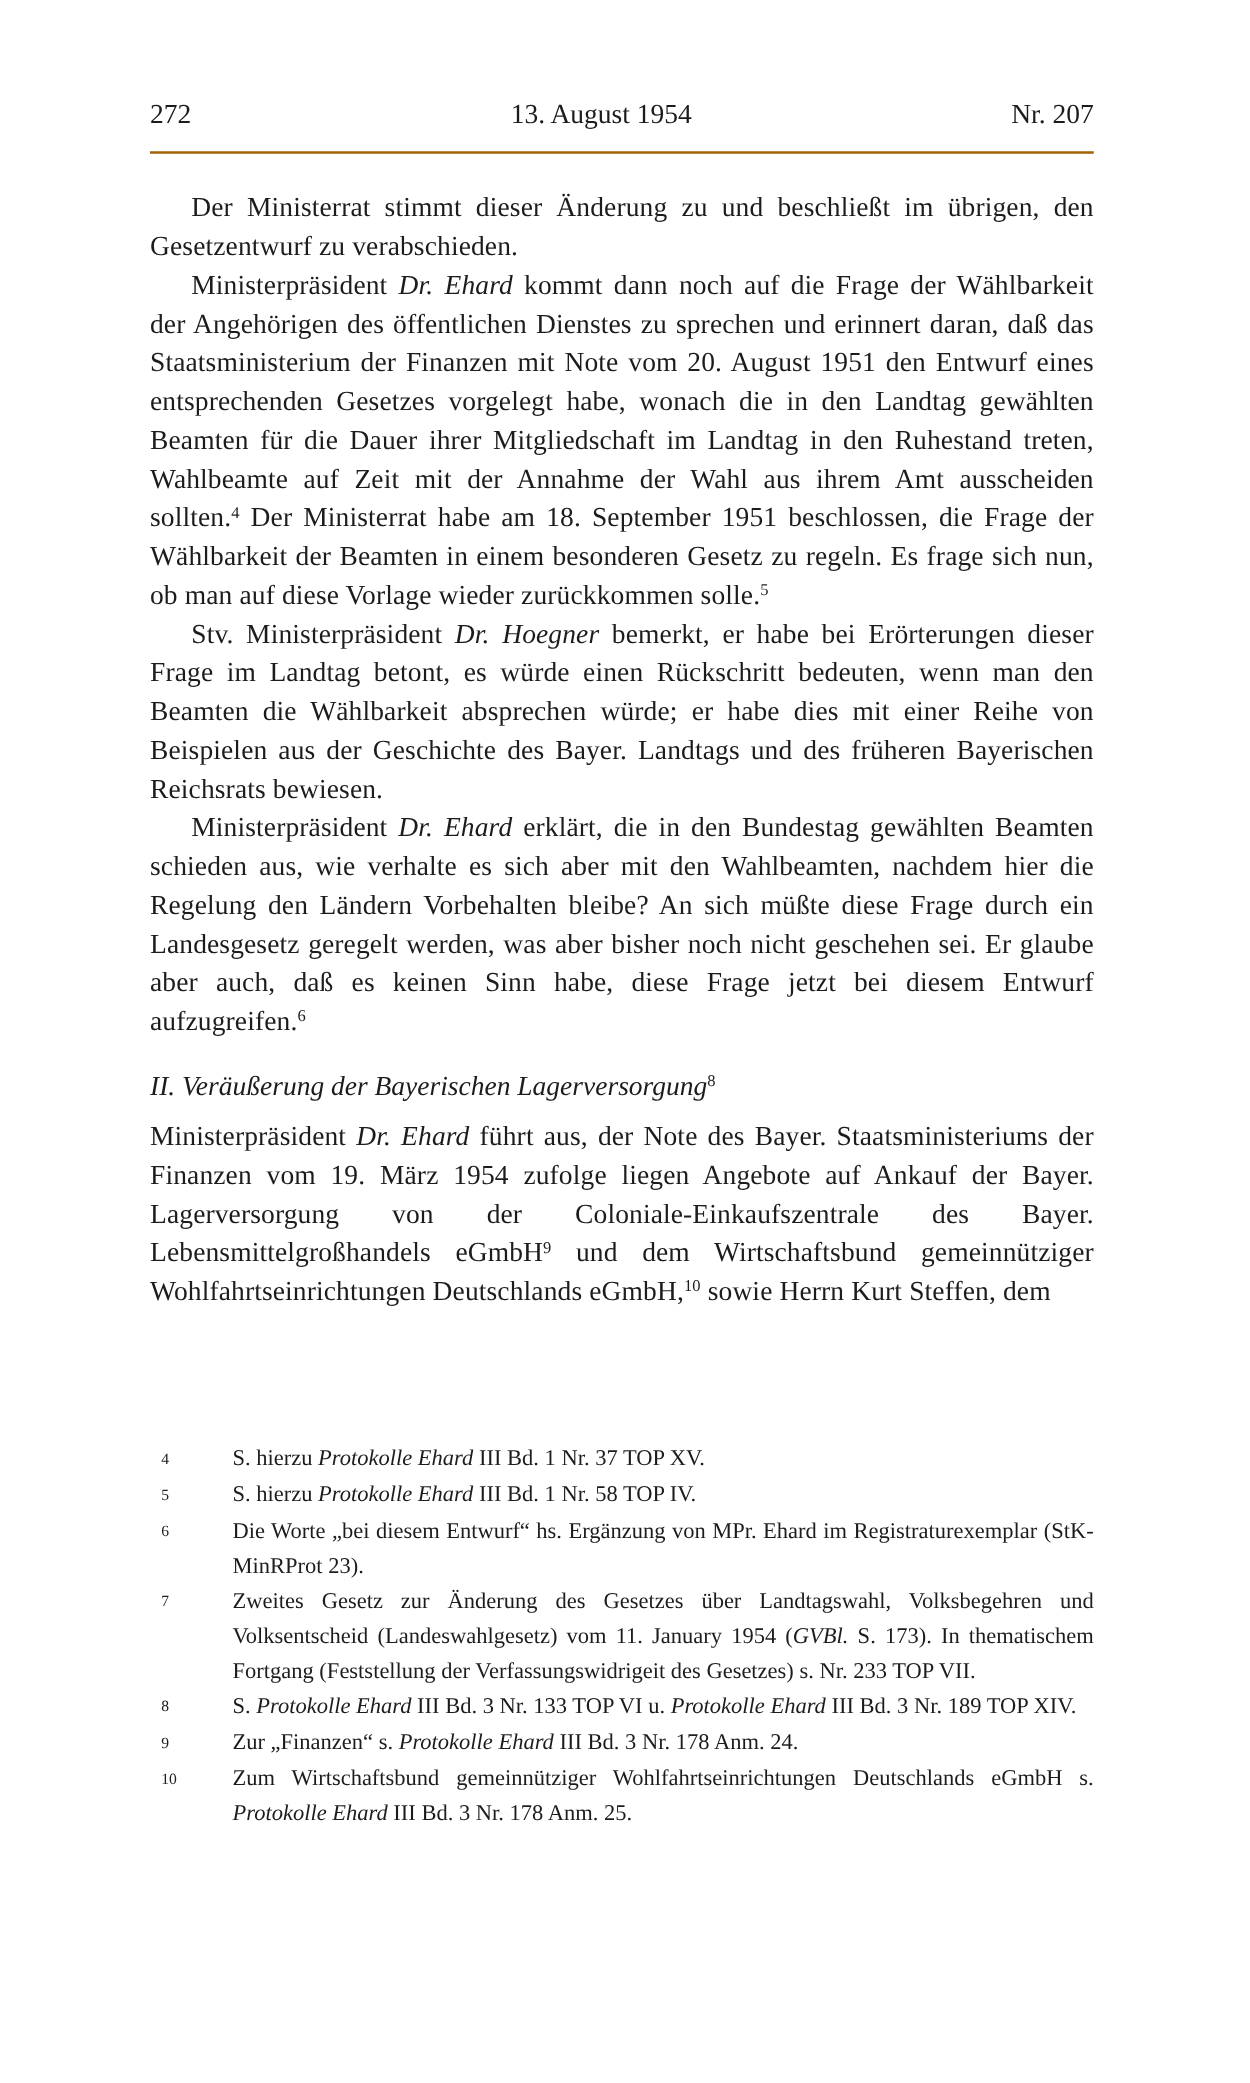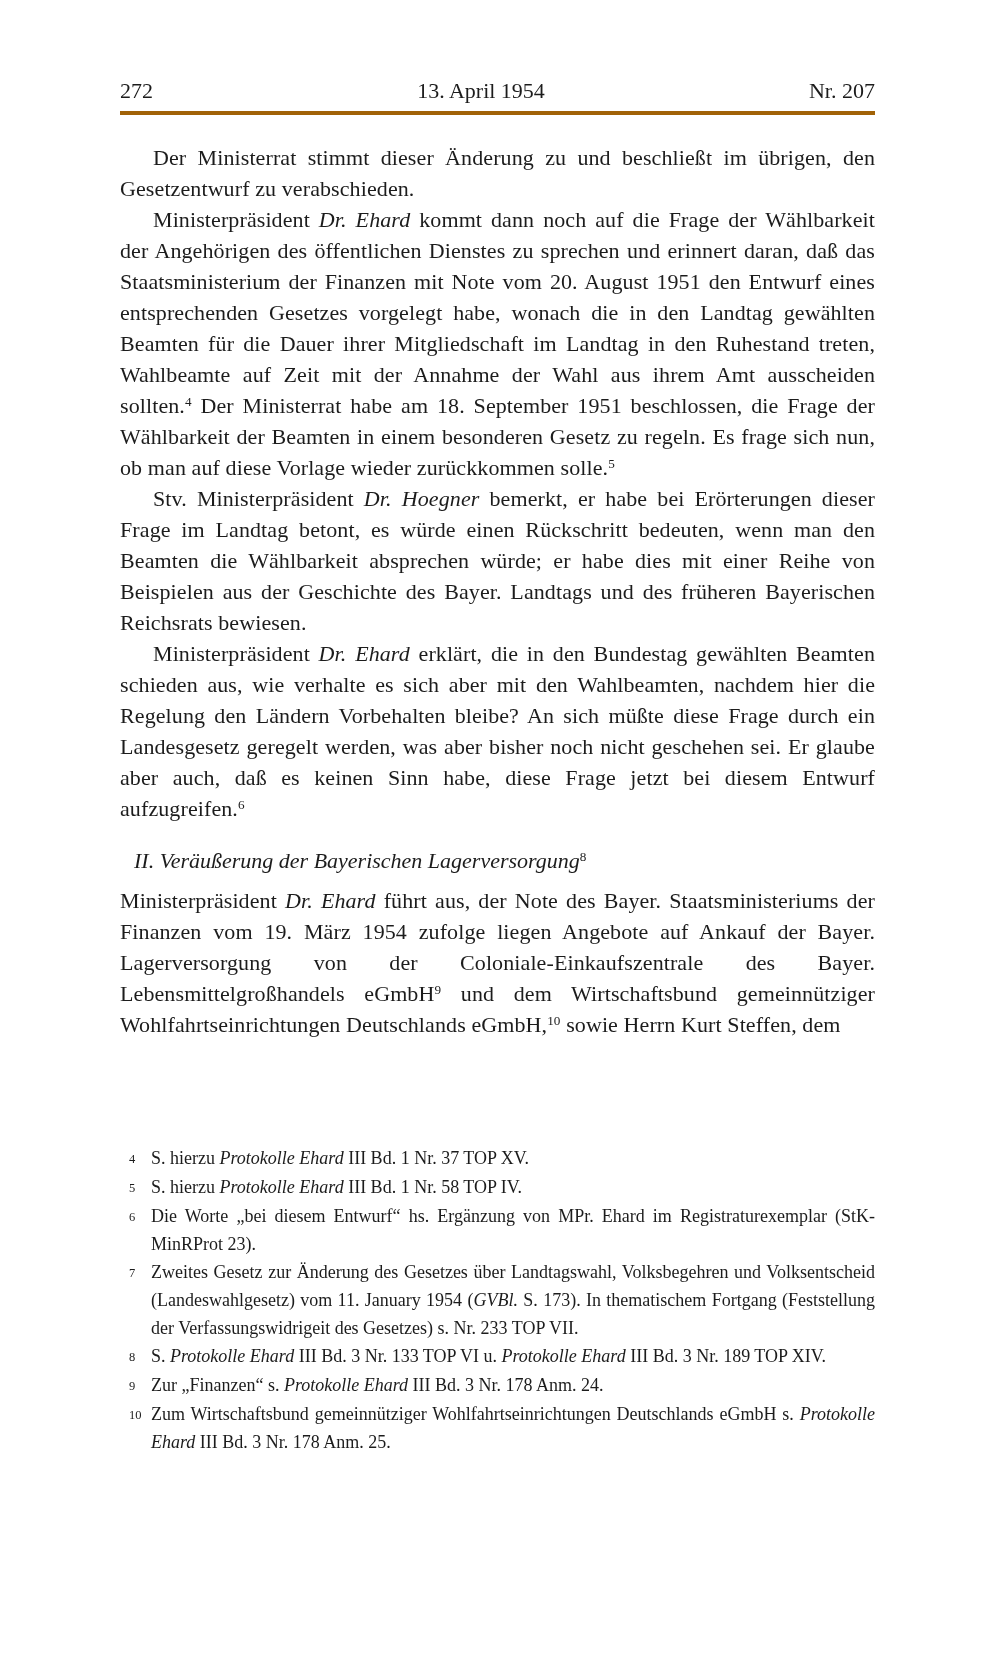--- a/index.html
+++ b/index.html
@@ -14,43 +14,43 @@
     padding: 78px 125px 0 120px;
     overflow: hidden;
   }
   
   .running-head {
     display: flex;
     justify-content: space-between;
     align-items: baseline;
     font-size: 22px;
     line-height: 26px;
-    border-bottom: 4px solid #a16207;
-    padding-bottom: 7px;
+    border-bottom: 2px solid #a16207;
+    padding-bottom: 17px;
   }
   
   .body-text { margin-top: 27px; }
   .para {
     margin: 0;
     font-size: 22px;
     line-height: 31px;
     text-align: justify;
     letter-spacing: 0.1px;
   }
   .para.indent { text-indent: 33px; }
   sup {
     font-size: 60%;
     line-height: 0;
     vertical-align: baseline;
     position: relative;
     top: -0.55em;
   }
   em { font-style: italic; }
   .section-heading {
-    margin: 21px 0 9px 14px;
+    margin: 21px 0 9px 0;
     font-size: 22px;
     line-height: 31px;
     font-weight: normal;
     font-style: italic;
     text-align: left;
   }
   .section-heading sup { font-style: normal; }
   
   .footnotes { margin-top: 104px; }
   .fn {
@@ -62,30 +62,31 @@
     flex: 0 0 31px;
     box-sizing: border-box;
     padding-left: 9px;
     padding-top: 1px;
     font-size: 12.5px;
     line-height: 28px;
   }
   .fn-body {
     flex: 1;
     text-align: justify;
+    margin-left: 35px;
   }
 </style>
 </head>
 <body>
 
 <div class="page">
 
   <div class="running-head">
     <span>272</span>
-    <span>13. April 1954</span>
+    <span>13. August 1954</span>
     <span>Nr. 207</span>
   </div>
 
   <div class="body-text">
     <p class="para indent"><span>Der Ministerrat stimmt dieser Änderung zu und beschließt im übrigen, den Gesetzentwurf zu verabschieden.</span></p>
     <p class="para indent"><span>Ministerpräsident </span><em>Dr. Ehard</em><span> kommt dann noch auf die Frage der Wählbarkeit der Angehörigen des öffentlichen Dienstes zu sprechen und erinnert daran, daß das Staatsministerium der Finanzen mit Note vom 20. August 1951 den Entwurf eines entsprechenden Gesetzes vorgelegt habe, wonach die in den Landtag gewählten Beamten für die Dauer ihrer Mitgliedschaft im Landtag in den Ruhestand treten, Wahlbeamte auf Zeit mit der Annahme der Wahl aus ihrem Amt ausscheiden sollten.</span><sup>4</sup><span> Der Ministerrat habe am 18. September 1951 beschlossen, die Frage der Wählbarkeit der Beamten in einem besonderen Gesetz zu regeln. Es frage sich nun, ob man auf diese Vorlage wieder zurückkommen solle.</span><sup>5</sup></p>
     <p class="para indent"><span>Stv. Ministerpräsident </span><em>Dr. Hoegner</em><span> bemerkt, er habe bei Erörterungen dieser Frage im Landtag betont, es würde einen Rückschritt bedeuten, wenn man den Beamten die Wählbarkeit absprechen würde; er habe dies mit einer Reihe von Beispielen aus der Geschichte des Bayer. Landtags und des früheren Bayerischen Reichsrats bewiesen.</span></p>
     <p class="para indent"><span>Ministerpräsident </span><em>Dr. Ehard</em><span> erklärt, die in den Bundestag gewählten Beamten schieden aus, wie verhalte es sich aber mit den Wahlbeamten, nachdem hier die Regelung den Ländern Vorbehalten bleibe? An sich müßte diese Frage durch ein Landesgesetz geregelt werden, was aber bisher noch nicht geschehen sei. Er glaube aber auch, daß es keinen Sinn habe, diese Frage jetzt bei diesem Entwurf aufzugreifen.</span><sup>6</sup></p>
     <h2 class="section-heading"><em>II. Veräußerung der Bayerischen Lagerversorgung</em><sup>8</sup></h2>
     <p class="para"><span>Ministerpräsident </span><em>Dr. Ehard</em><span> führt aus, der Note des Bayer. Staatsministeriums der Finanzen vom 19. März 1954 zufolge liegen Angebote auf Ankauf der Bayer. Lagerversorgung von der Coloniale-Einkaufszentrale des Bayer. Lebensmittelgroßhandels eGmbH</span><sup>9</sup><span> und dem Wirtschaftsbund gemeinnütziger Wohlfahrtseinrichtungen Deutschlands eGmbH,</span><sup>10</sup><span> sowie Herrn Kurt Steffen, dem</span></p>

